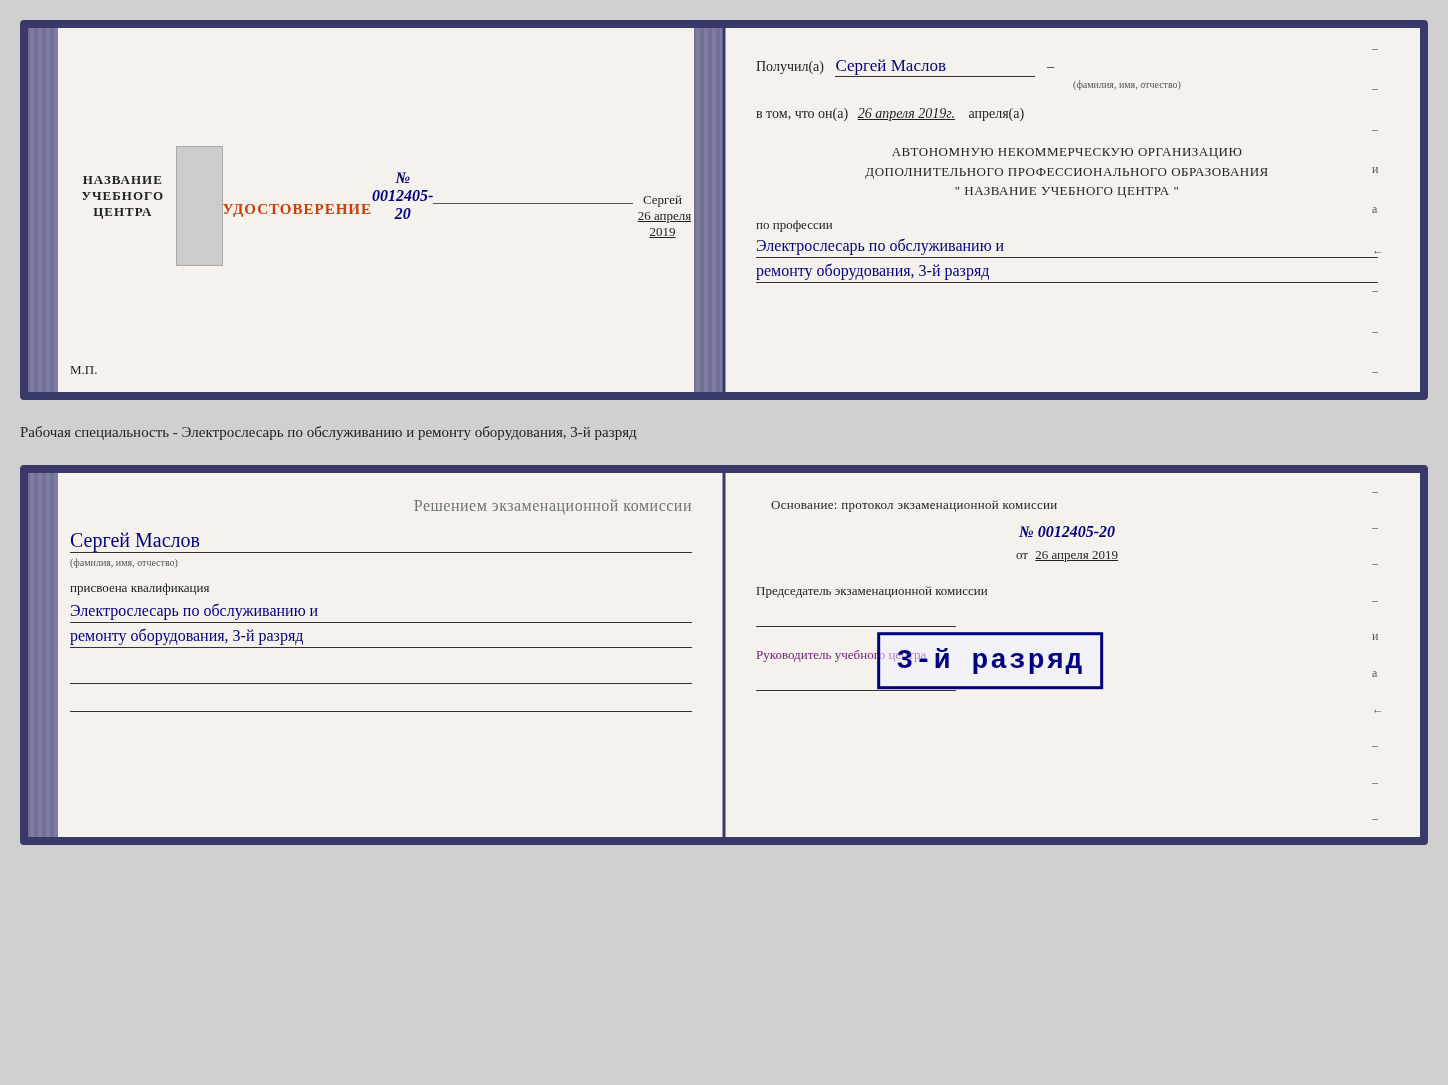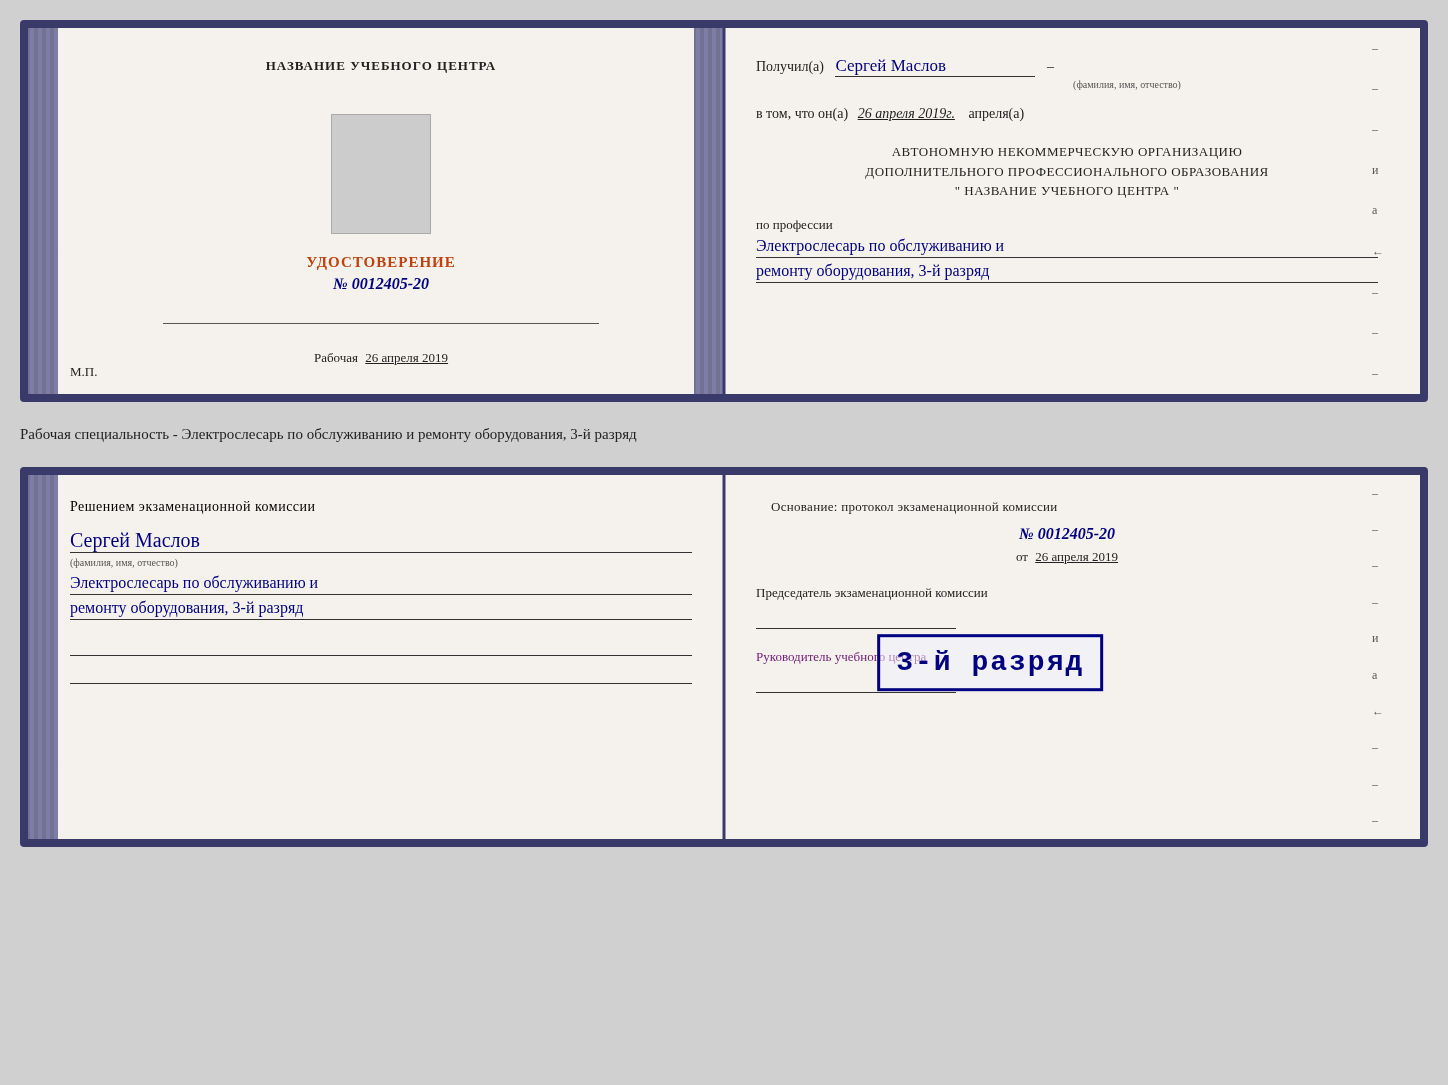--- a/index.html
+++ b/index.html
@@ -72,21 +72,21 @@
         #3a3a6a 0px, #3a3a6a 2px,
         #4a4a8a 2px, #4a4a8a 6px,
         #3a3a6a 6px, #3a3a6a 8px
       );
       opacity: 0.7;
     }
 
     .doc-left {
       padding-left: 42px;
       display: flex;
-      flex-direction: column;
+      flex-direction: row;
       align-items: center;
     }
 
     .doc-right {
       padding-right: 42px;
     }
 
     
     .top-card .doc-left {
       justify-content: flex-start;
@@ -240,24 +240,24 @@
 
     .bottom-left {
       padding-left: 42px;
     }
 
     .bottom-right {
       padding-right: 42px;
     }
 
     .resheniem-title {
-      font-size: 14px;
-      color: #000000;
+      font-size: 16px;
+      color: #737373;
       letter-spacing: 0.5px;
-      text-align: left;
+      text-align: right;
       margin-bottom: 14px;
     }
 
     .fio-handwritten {
       font-family: 'Segoe Script', 'Brush Script MT', cursive;
       color: #000080;
       font-size: 20px;
       border-bottom: 1px solid #333;
       display: block;
       margin-bottom: 4px;
@@ -399,21 +399,21 @@
       <div class="center-title">НАЗВАНИЕ УЧЕБНОГО ЦЕНТРА</div>
 
       <div class="photo-placeholder"></div>
 
       <div class="udostoverenie-title">УДОСТОВЕРЕНИЕ</div>
       <div class="udostoverenie-num">№ 0012405-20</div>
 
       <div style="border-bottom:1px solid #555; width:70%; margin-bottom:16px;"></div>
 
       <div class="vydano-line">
-        <span>Рабочая</span>
+        <span>Сергей</span>
         <span style="text-decoration:underline; margin-left:4px;">26 апреля 2019</span>
       </div>
 
       <div class="mp-label">М.П.</div>
       <div class="texture-strip-right"></div>
     </div>
 
     <div class="doc-right">
 
       <div class="received-line" style="margin-bottom:6px;">
@@ -461,20 +461,21 @@
   <div class="bottom-card">
 
     <div class="bottom-left">
       <div class="texture-strip-left"></div>
 
       <div class="resheniem-title">Решением экзаменационной комиссии</div>
 
       <span class="fio-handwritten">Сергей Маслов</span>
       <span class="fio-hint" style="display:block; text-align:left; margin-bottom:6px;">(фамилия, имя, отчество)</span>
 
+      <div class="prisvoena-line" style="text-align:left;">присвоена квалификация</div>
 
       <span class="qualification-handwritten">Электрослесарь по обслуживанию и</span>
       <span class="qualification-handwritten">ремонту оборудования, 3-й разряд</span>
 
       <div class="sig-lines">
         <div class="sig-line"></div>
         <div class="sig-line"></div>
       </div>
 
     </div>

